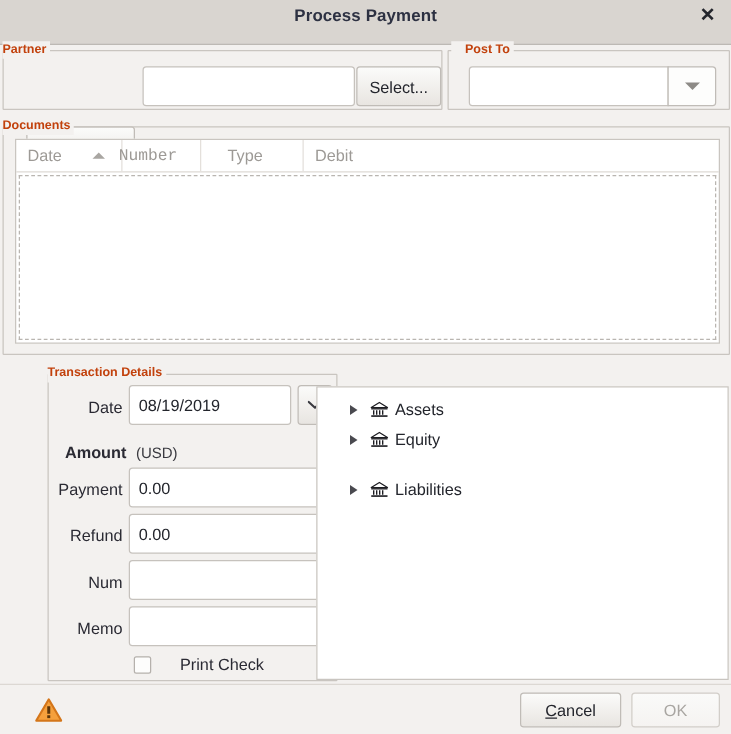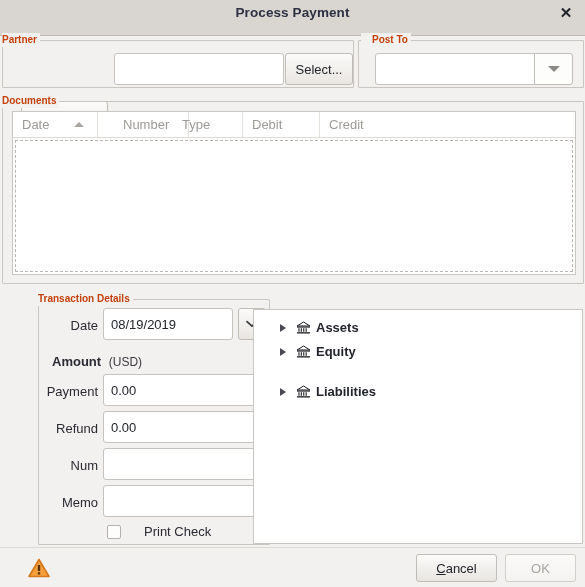--- a/index.html
+++ b/index.html
@@ -173,21 +173,20 @@
     overflow: hidden;
   }
   .tree-row {
     position: relative;
     height: 21px;
     display: flex; align-items: center;
     padding-left: 22px;
     font-size: 13px;
     color: #23252c;
     cursor: default;
-    font-weight: bold;
   }
   .tree-arrow {
     position: absolute; left: 26px; top: 7px;
     width: 0; height: 0;
     border-top: 4.5px solid transparent;
     border-bottom: 4.5px solid transparent;
     border-left: 6px solid #4a4a50;
     cursor: pointer;
   }
   .bank-icon { margin-left: 20px; margin-right: 5px; display: block; }
@@ -262,31 +261,28 @@
 <div class="group flush" style="left:2px; top:94px; width:582px; height:190px;">
   <div class="group-border"></div>
   <div class="group-title">Documents</div>
 
   <div class="table-wrap" style="left:10px; top:17px; width:564px; height:164px;">
     <div class="table-head">
       <div class="th" style="left:0; width:85px;">
         <span>Date</span>
         <span class="sort-asc" style="left:61px;"></span>
       </div>
-      <div class="th" style="left:101px; width:75px;">
+      <div class="th" style="left:73px; width:75px;font-family:Liberation Mono, monospace;">
         <span>Number</span>
       </div>
       <div class="th" style="left:160px; width:70px;">
         <span>Type</span>
       </div>
       <div class="th" style="left:230px; width:77px;">
         <span>Debit</span>
-      </div>
-      <div class="th" style="left:307px; width:255px;">
-        <span>Credit</span>
       </div>
     </div>
     <div class="table-body"></div>
   </div>
 </div>
 
 <div class="group flush" style="left:2px; top:292px; width:232px; height:253px;margin-left:36px;">
   <div class="group-border"></div>
   <div class="group-title">Transaction Details</div>
 

